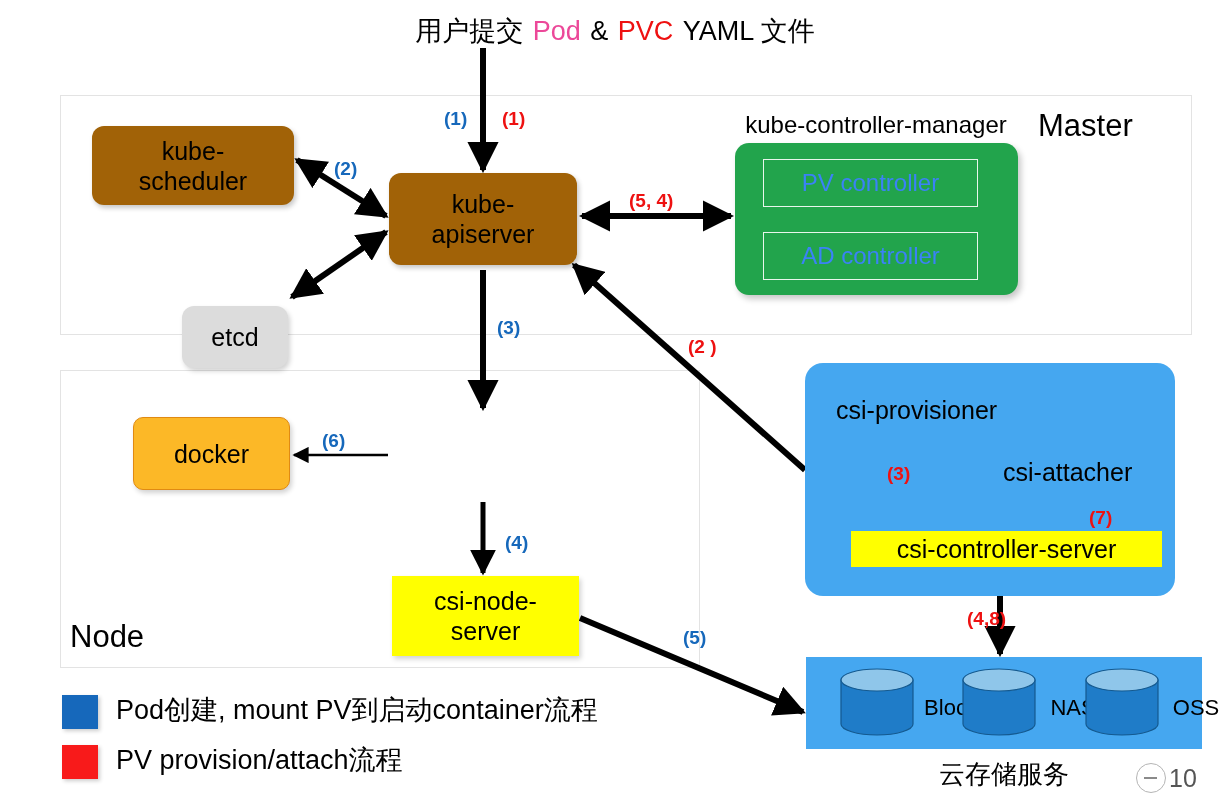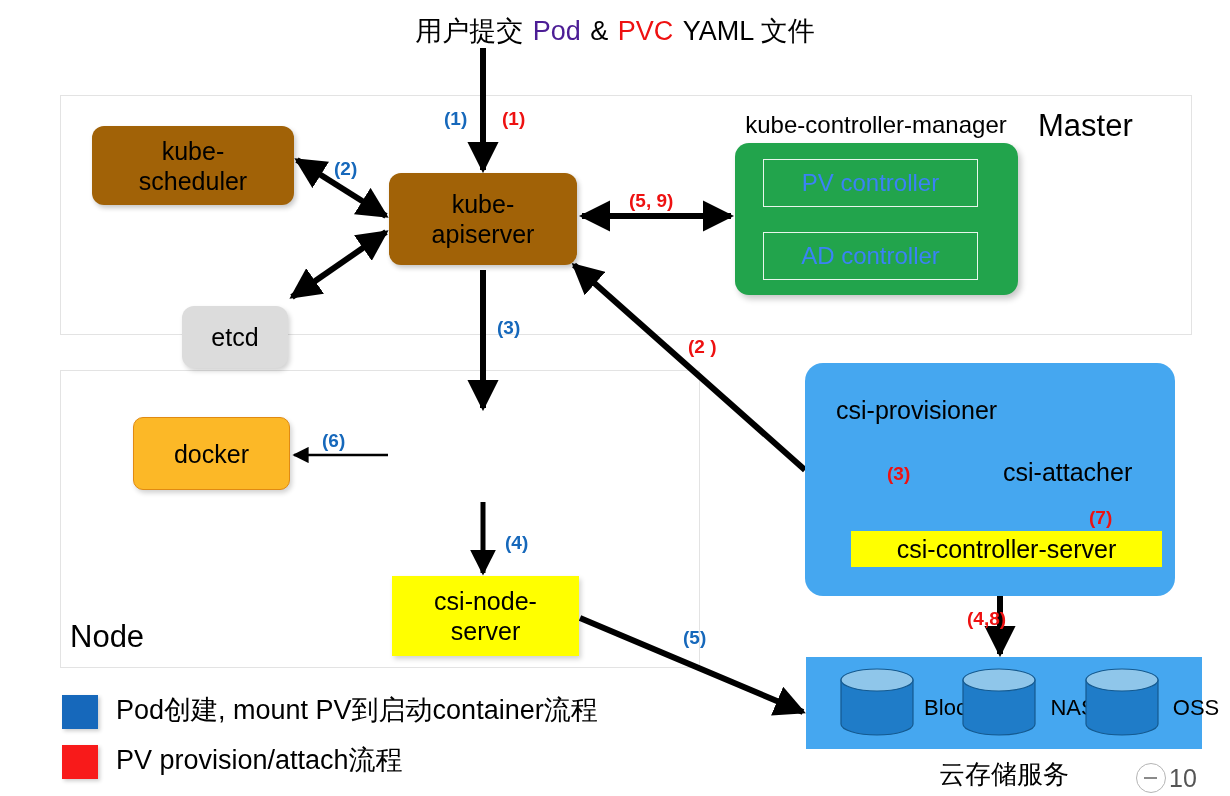--- a/index.html
+++ b/index.html
@@ -22,21 +22,21 @@
 
   
   #headline {
     top: 14px; left: 0; width: 1230px;
     text-align: center;
     font-size: 27px;
     line-height: 34px;
     white-space: nowrap;
   }
   #headline .seg { margin: 0 1px; }
-  .c-blue { color: #4c1d95; }
+  .c-blue { color: #ec4899; }
   .c-red  { color: #ee1111; }
 
   
   .region {
     border: 1px solid #e3e3e3;
     background: transparent;
     box-sizing: border-box;
   }
   #master-region { left: 60px;  top: 95px;  width: 1132px; height: 240px; }
   #node-region   { left: 60px;  top: 370px; width: 640px;  height: 298px; }
@@ -356,21 +356,21 @@
 
   <div id="legend-swatch-blue" class="abs legend-swatch"></div>
   <div id="legend-text-blue" class="abs legend-text">Pod创建, mount PV到启动container流程</div>
 
   <div id="legend-swatch-red" class="abs legend-swatch"></div>
   <div id="legend-text-red" class="abs legend-text">PV provision/attach流程</div>
 
   <div id="step-b1" class="abs step blue">(1)</div>
   <div id="step-r1" class="abs step red">(1)</div>
   <div id="step-b2" class="abs step blue">(2)</div>
-  <div id="step-r56" class="abs step red">(5, 9)</div>
+  <div id="step-r56" class="abs step red">(5, 4)</div>
   <div id="step-b3" class="abs step blue">(3)</div>
   <div id="step-r2" class="abs step red">(2 )</div>
   <div id="step-b6" class="abs step blue">(6)</div>
   <div id="step-r3" class="abs step red">(3)</div>
   <div id="step-r7" class="abs step red">(7)</div>
   <div id="step-b4" class="abs step blue">(4)</div>
   <div id="step-r48" class="abs step red">(4,8)</div>
   <div id="step-b5" class="abs step blue">(5)</div>
 
   <div id="zoom-widget" class="abs">

